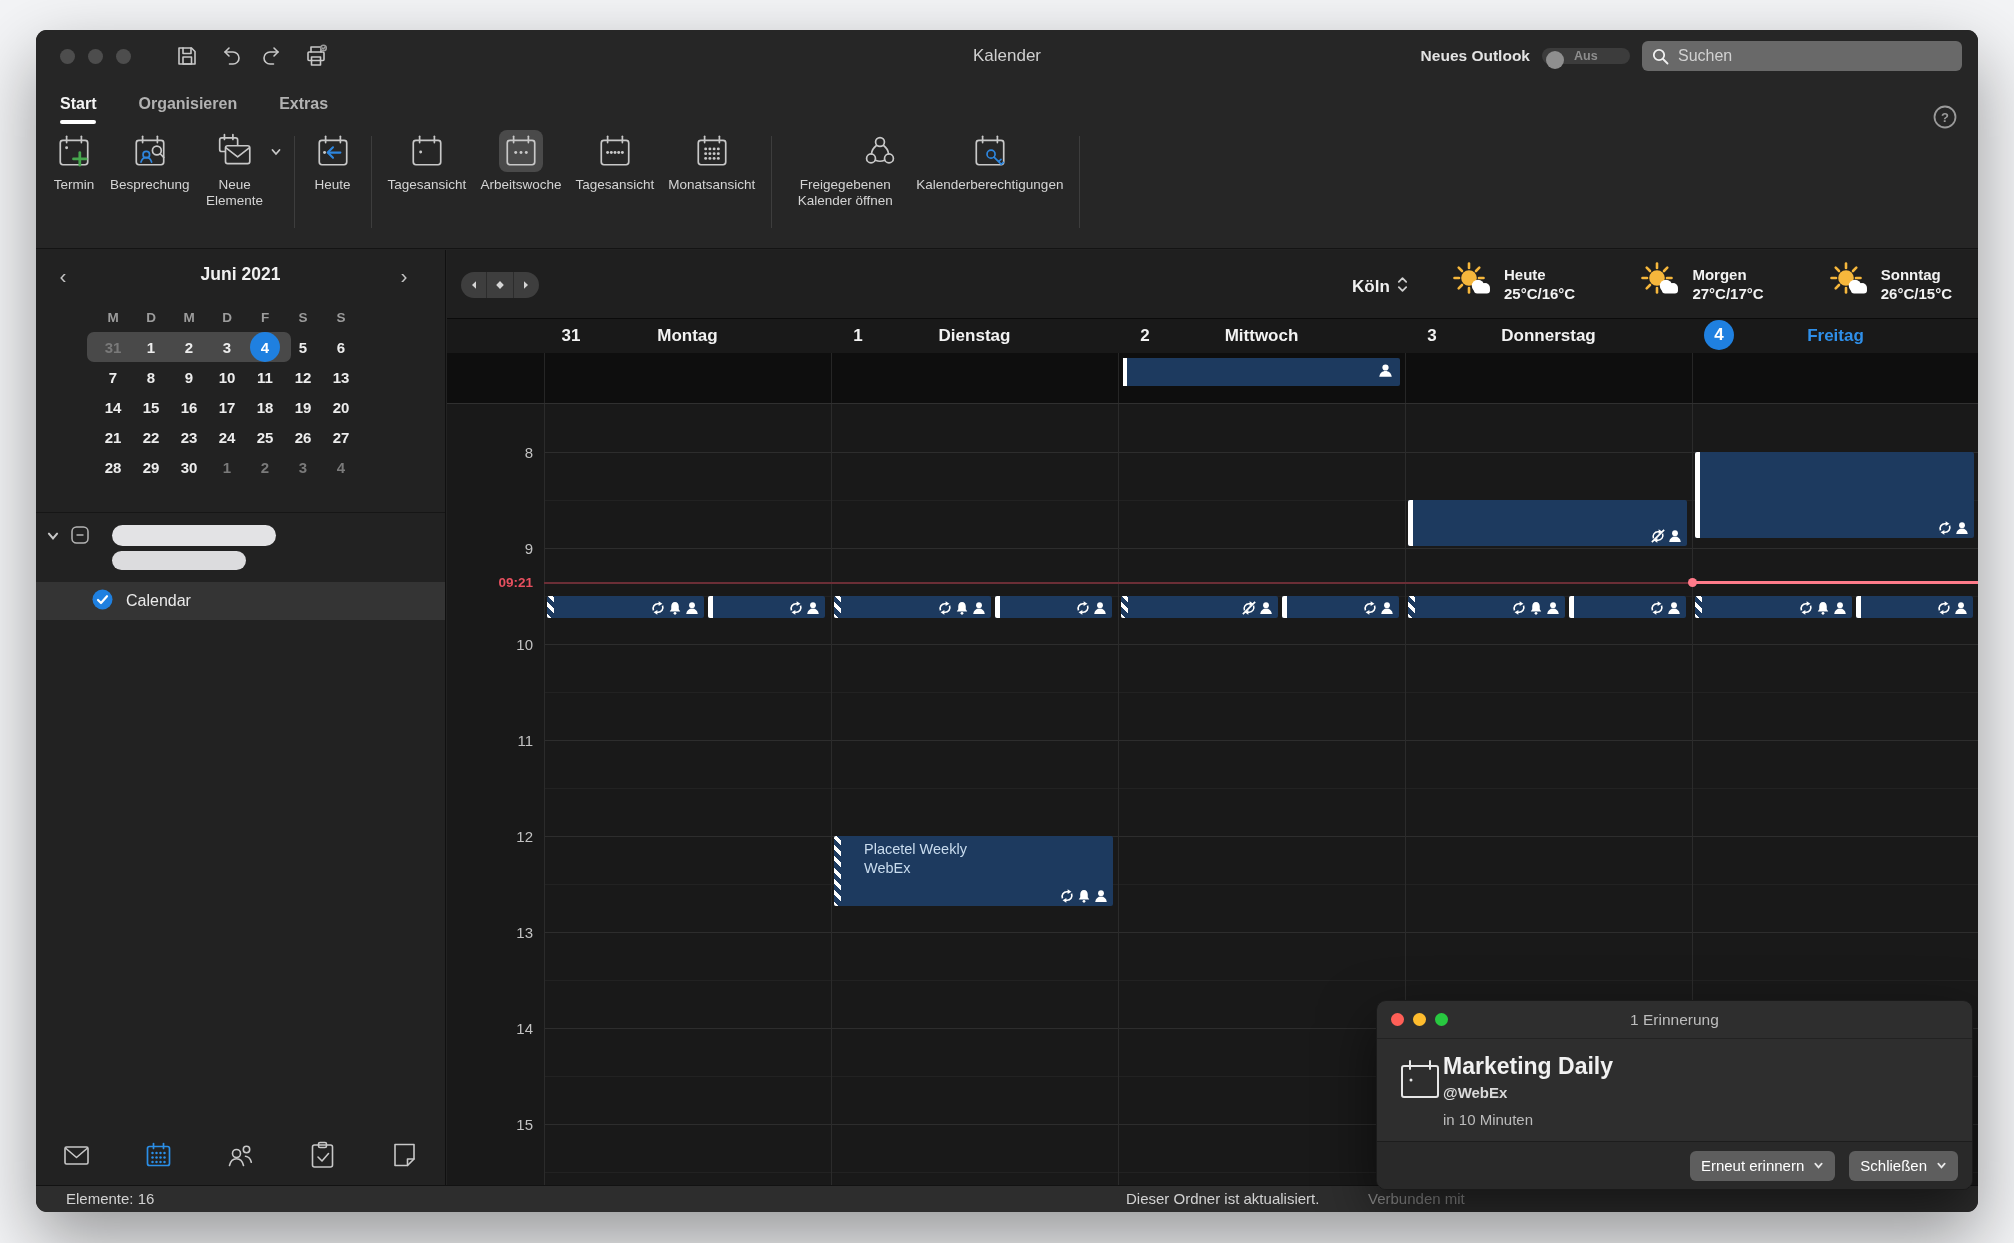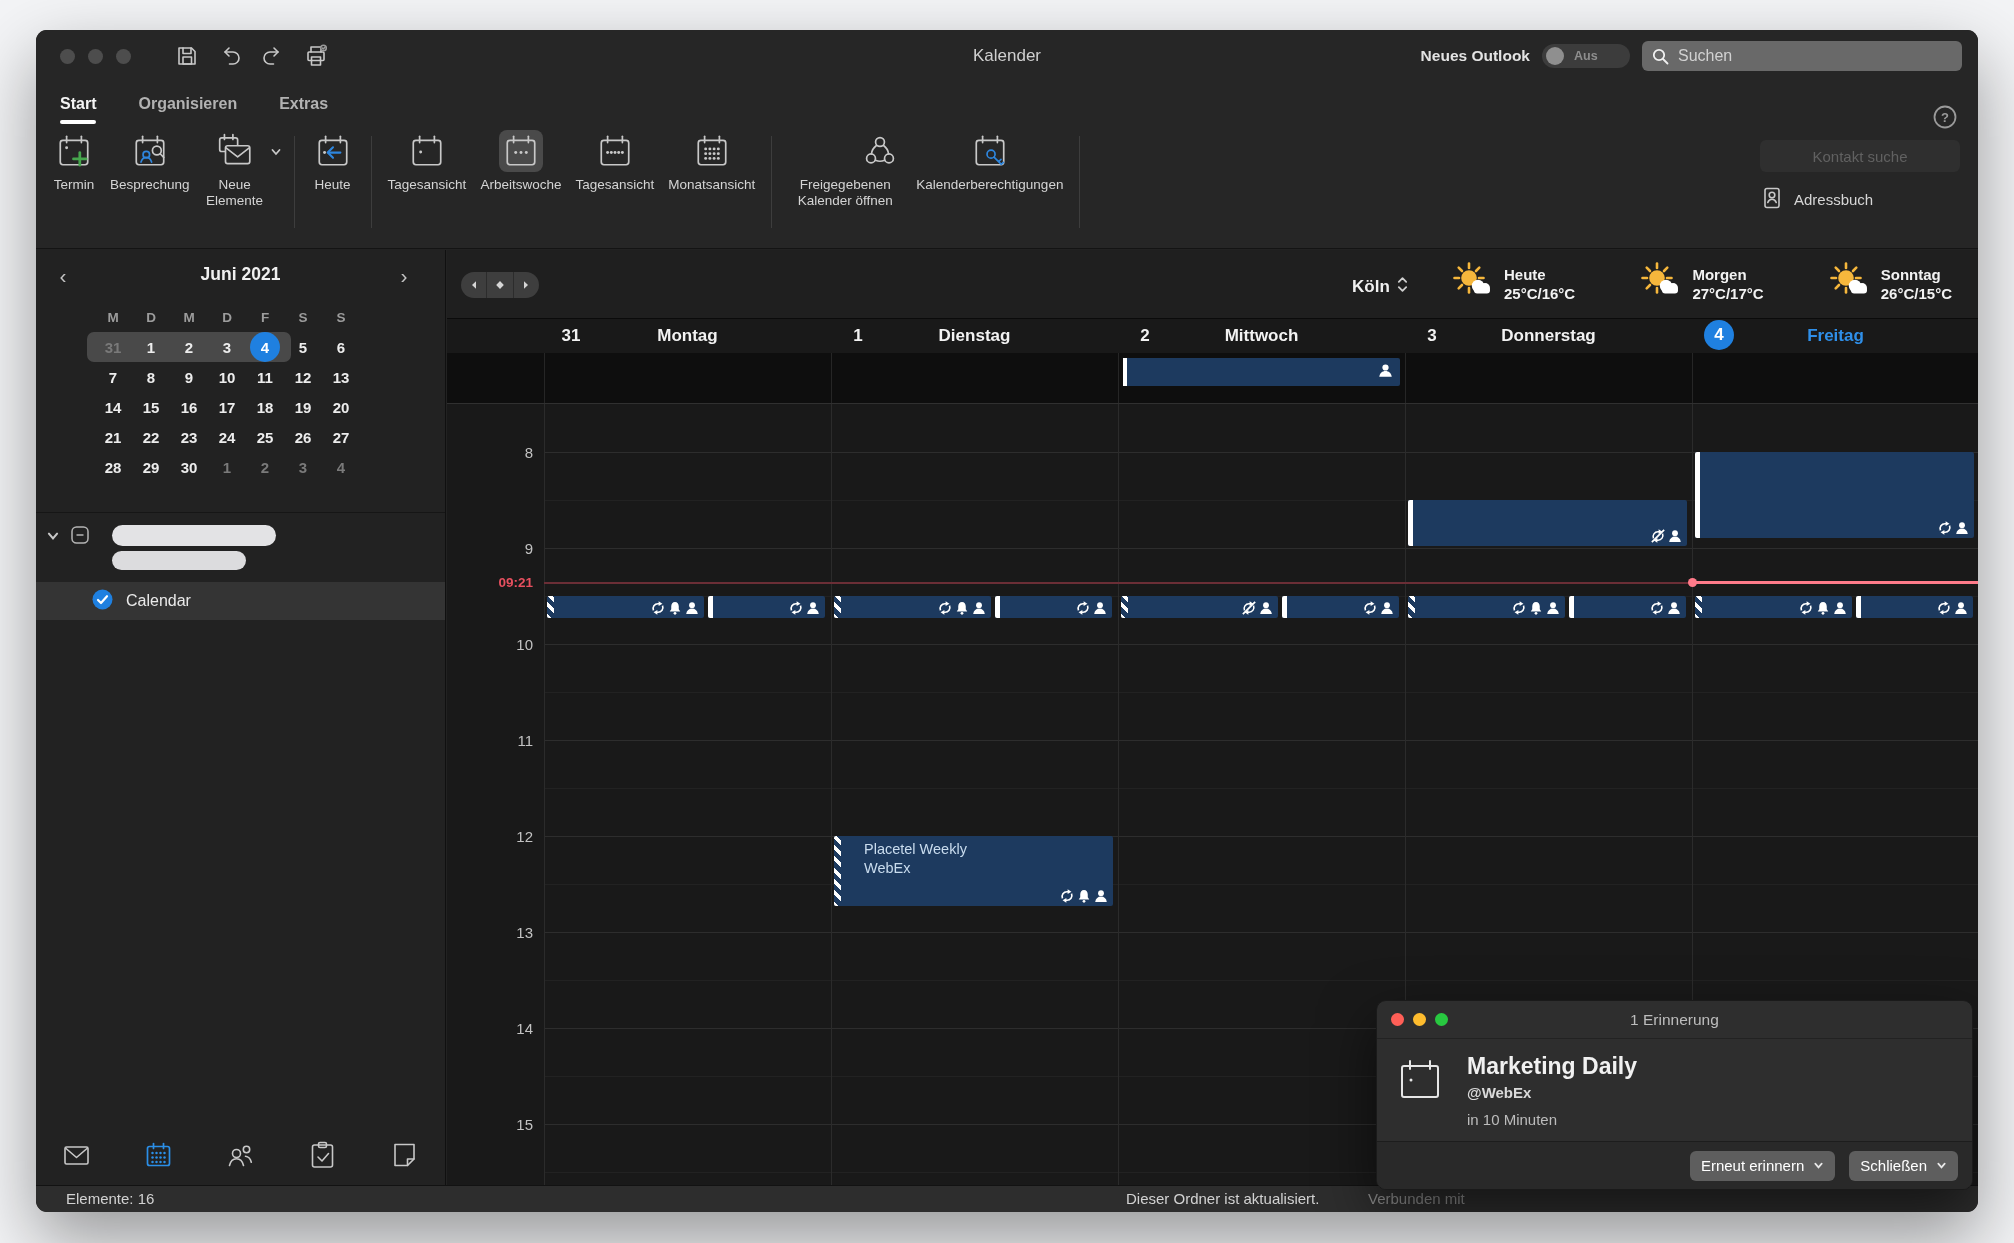--- a/index.html
+++ b/index.html
@@ -9,21 +9,21 @@
 
   
   .titlebar{position:absolute;top:0;left:0;right:0;height:52px;background:#262626}
   .traffic{position:absolute;left:24px;top:19px;display:flex;gap:13px}
   .traffic i{width:15px;height:15px;border-radius:50%;background:#4d4d4d;display:block}
   .tb-icons{position:absolute;left:138px;top:13px;display:flex;gap:17px;align-items:center}
   .tb-icons .ic{width:26px;height:26px;display:block}
   .tb-title{position:absolute;left:0;right:0;top:0;height:52px;line-height:52px;text-align:center;color:#cfcfcf;font-size:17px}
   .tb-right{position:absolute;right:16px;top:0;height:52px;display:flex;align-items:center;gap:12px}
   .new-outlook{color:#e3e3e3;font-size:15.5px;font-weight:bold}
-  .toggle{position:relative;width:88px;height:24px;border-radius:12px;background:#3c3c3c;display:flex;align-items:center}
+  .toggle{position:relative;width:88px;height:16px;border-radius:12px;background:#3c3c3c;display:flex;align-items:center}
   .toggle .knob{position:absolute;left:4px;top:3px;width:18px;height:18px;border-radius:50%;background:#8f8f8f}
   .toggle .tog-label{position:absolute;left:32px;color:#8e8e8e;font-size:12.5px;font-weight:bold}
   .searchbox{width:320px;height:30px;background:#696969;border-radius:6px;display:flex;align-items:center;gap:9px;padding:0 10px}
   .searchbox .ph{color:#d2d2d2;font-size:16px}
   .searchbox .ic{width:17px;height:17px}
 
   
   .ribbon{position:absolute;top:52px;left:0;right:0;height:167px;background:#262626;border-bottom:1px solid #141414}
   .tabs{display:flex;gap:42px;padding:13px 0 0 24px}
   .tab{font-size:16px;font-weight:bold;color:#b2b2b2;cursor:default}
@@ -128,21 +128,21 @@
   .sb-left{left:30px}
   .sb-center{left:1090px}
   .sb-right{left:1332px;color:#8d8d8d !important}
 
   
   .reminder{position:absolute;left:1340px;top:970px;width:597px;height:190px;background:#2e2e2e;border:1px solid #1a1a1a;border-radius:10px;box-shadow:0 22px 55px rgba(0,0,0,.55);z-index:50}
   .rem-titlebar{position:relative;height:38px;border-bottom:1px solid #222}
   .rem-traffic{position:absolute;left:14px;top:12px;display:flex;gap:9px}
   .rem-traffic i{width:13px;height:13px;border-radius:50%;display:block}
   .rem-title{position:absolute;left:0;right:0;top:0;height:38px;line-height:38px;text-align:center;color:#bdbdbd;font-size:15.5px}
-  .rem-body{position:absolute;left:20px;top:52px;display:flex;gap:24px}
+  .rem-body{position:absolute;left:20px;top:52px;display:flex;gap:0}
   .rem-body .calico{width:46px;height:46px;margin-top:4px}
   .rem-ev-title{color:#f1f1f1;font-size:23px;font-weight:bold}
   .rem-ev-loc{color:#dadada;font-size:15px;font-weight:bold;margin-top:4px}
   .rem-ev-due{color:#bcbcbc;font-size:15px;margin-top:10px}
   .rem-footer{position:absolute;left:0;right:0;bottom:0;height:48px;background:#292929;border-top:1px solid #1d1d1d;border-radius:0 0 9px 9px;display:flex;align-items:center;justify-content:flex-end;gap:14px;padding-right:14px}
   .rem-btn{height:30px;background:#5e5e5e;border-radius:6px;color:#fff;font-size:15px;display:flex;align-items:center;gap:9px;padding:0 11px}
   .rem-btn svg{width:11px;height:11px}
 </style>
 </head>
 <body>
@@ -361,31 +361,20 @@
                     <circle cx="19" cy="21" r="3.8"></circle>
                     <path d="M21.8 23.8l6.7 6.7M26.2 28.2l2.2-2.2M28.7 30.7l2-2"></path>
                   </g>
                 </svg>
               </div>
               <div class="rb-lbl">Kalenderberechtigungen</div>
             </div>
           </div>
           <div class="rb-div"></div>
         </div>
-      <div class="rb-side">
-        <div class="contact-search">Kontakt suche</div>
-        <div class="addr-row">
-          <span id="ic-card"><svg viewBox="0 0 24 24" fill="none" stroke="#c8c8c8" stroke-width="1.6" stroke-linecap="round" stroke-linejoin="round">
-                <rect x="5" y="2.5" width="14" height="19" rx="2"></rect>
-                <circle cx="12" cy="9" r="2.8"></circle>
-                <path d="M7.8 16.5c.7-2 2.3-3.2 4.2-3.2s3.5 1.2 4.2 3.2"></path>
-              </svg></span>
-          <span>Adressbuch</span>
-        </div>
-      </div>
     </div>
 
     <div class="sidebar">
       <div class="mini-cal">
         <span class="mc-nav mc-prev">‹</span>
         <span class="mc-title">Juni 2021</span>
         <span class="mc-nav mc-next">›</span>
         <div class="mc-grid" id="mc-grid">
             <div class="mc-row">
               <div class="mc-cell wd">M</div>

